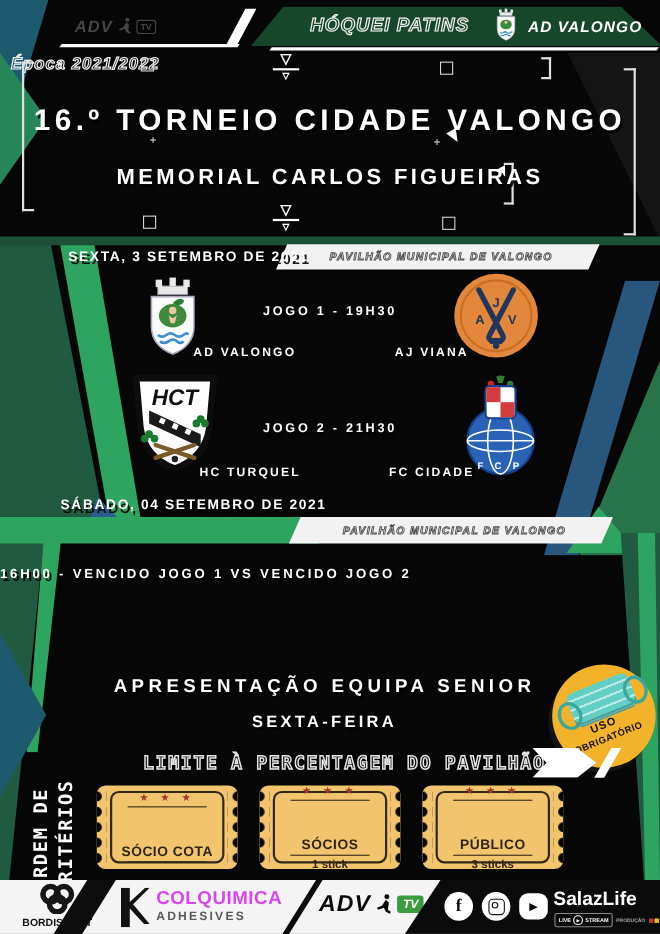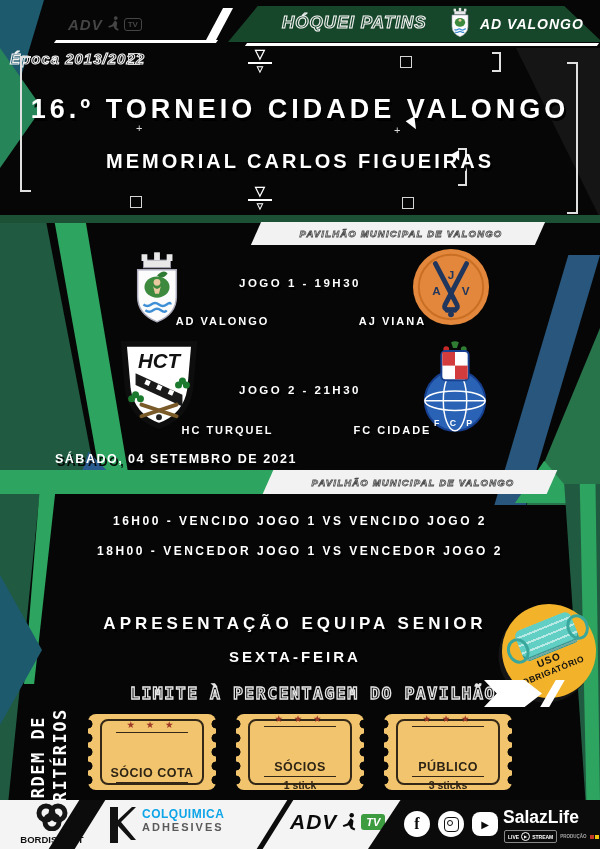--- a/index.html
+++ b/index.html
@@ -85,21 +85,21 @@
   <div class="abs" style="left:68px;top:15px;display:flex;align-items:center;gap:3px;">
     <span style="font-style:italic;font-weight:900;color:#454545;font-size:15px;letter-spacing:1px;">ADV</span>
     <svg width="15" height="18" viewBox="0 0 20 22" fill="#454545">
       <circle cx="13" cy="3" r="2.5"></circle>
         <path d="M12 6 L8 12 L3 14 L4 16 L10 14 L12 18 L16 20 L17 18 L14 16 L15 9 Z"></path>
     </svg>
     <span style="border:1.5px solid #454545;border-radius:3px;color:#454545;font-weight:900;font-size:8px;padding:1px 3px;">TV</span>
   </div>
   <div class="abs" style="left:55px;top:40px;width:162px;height:3px;background:#fff;transform:skewX(-35deg);"></div>
 
-  <div class="abs hollow" style="left:10px;top:50px;font-size:15px;letter-spacing:1px;">Época 2013/2022</div>
+  <div class="abs hollow" style="left:10px;top:50px;font-size:15px;letter-spacing:1px;">Época 2021/2022</div>
 
   <div class="abs sq" style="left:128px;top:53px;"></div>
   <div class="abs sq" style="left:400px;top:56px;"></div>
   <div class="abs sq" style="left:130px;top:196px;"></div>
   <div class="abs sq" style="left:402px;top:197px;"></div>
   <div class="abs darr" style="left:248px;top:46px;">
     <span class="t1">▼</span>
       <span class="bar"></span>
       <span class="t2">▼</span>
   </div>
@@ -115,20 +115,21 @@
   <div class="abs" style="left:20px;top:56px;width:9px;height:132px;border-left:2px solid #e0e0e0;border-top:2px solid #e0e0e0;border-bottom:2px solid #e0e0e0;"></div>
   <div class="abs" style="left:567px;top:62px;width:9px;height:148px;border-right:2px solid #e0e0e0;border-top:2px solid #e0e0e0;border-bottom:2px solid #e0e0e0;"></div>
   <div class="abs" style="left:492px;top:52px;width:7px;height:16px;border-right:2px solid #e0e0e0;border-top:2px solid #e0e0e0;border-bottom:2px solid #e0e0e0;"></div>
   <div class="abs" style="left:458px;top:148px;width:7px;height:34px;border-right:2px solid #e0e0e0;border-top:2px solid #e0e0e0;border-bottom:2px solid #e0e0e0;"></div>
 
   <div class="abs race" style="left:0;top:94px;width:600px;text-align:center;font-size:27px;letter-spacing:4px;">16.º TORNEIO CIDADE VALONGO</div>
   <div class="abs race" style="left:0;top:150px;width:600px;text-align:center;font-size:20px;letter-spacing:3px;">MEMORIAL CARLOS FIGUEIRAS</div>
 
   <div class="abs" style="left:0;top:215px;width:600px;height:8px;background:#1d5136;"></div>
   <div class="abs" style="left:256px;top:222px;width:284px;height:23px;background:#f2f2f2;transform:skewX(-24deg);"></div>
+  <div class="abs race" style="left:62px;top:226px;font-size:12.5px;letter-spacing:1.5px;">SEXTA, 3 SETEMBRO DE 2021</div>
   <div class="abs venue" style="left:266px;top:228px;width:270px;text-align:center;font-size:9.5px;">PAVILHÃO MUNICIPAL DE VALONGO</div>
 
   <svg class="abs" style="left:128px;top:250px;" width="58" height="80" viewBox="0 0 60 82">
     <rect x="16" y="10" width="28" height="8" fill="#e8e8e8" stroke="#99a" stroke-width="1"></rect>
     <rect x="14" y="4" width="6" height="7" fill="#e8e8e8"></rect>
       <rect x="27" y="2" width="6" height="8" fill="#e8e8e8"></rect>
       <rect x="40" y="4" width="6" height="7" fill="#e8e8e8"></rect>
     <path d="M10 20 H50 V48 Q50 66 30 74 Q10 66 10 48 Z" fill="#fcfcfc" stroke="#aab" stroke-width="1.5"></path>
     <ellipse cx="30" cy="38" rx="13" ry="11" fill="#3d8a3f"></ellipse>
     <path d="M30 26 q7 -7 11 -2 q-5 7 -11 2" fill="#2f7a34"></path>
@@ -189,22 +190,21 @@
     <rect x="25" y="12" width="13" height="14" fill="#d23c3c"></rect>
     <rect x="38" y="26" width="13" height="14" fill="#d23c3c"></rect>
     <text x="38" y="88" fill="#fff" font-size="9" font-weight="bold" text-anchor="middle" letter-spacing="4">F C P</text>
   </svg>
 
   <div class="abs" style="left:-20px;top:470px;width:315px;height:24px;background:#2da45f;transform:skewX(-24deg);"></div>
   <div class="abs" style="left:268px;top:470px;width:284px;height:24px;background:#f2f2f2;transform:skewX(-24deg);"></div>
   <div class="abs race" style="left:55px;top:452px;font-size:12.5px;letter-spacing:1.5px;">SÁBADO, 04 SETEMBRO DE 2021</div>
   <div class="abs venue" style="left:278px;top:477px;width:270px;text-align:center;font-size:9.5px;">PAVILHÃO MUNICIPAL DE VALONGO</div>
 
-  <div class="abs race" style="left:0;top:514px;width:600px;text-align:center;font-size:12px;letter-spacing:2.5px;">16H00 - VENCIDO JOGO 1 VS VENCIDO JOGO 2</div>
-  <div class="abs race" style="left:0;top:544px;width:600px;text-align:center;font-size:12px;letter-spacing:2.5px;">18H00 - VENCEDOR JOGO 1 VS VENCEDOR JOGO 2</div>
+  <div class="abs race" style="left:0;top:514px;width:600px;text-align:left;font-size:12px;letter-spacing:2.5px;">16H00 - VENCIDO JOGO 1 VS VENCIDO JOGO 2</div>
 
   <div class="abs race" style="left:0;top:614px;width:590px;text-align:center;font-size:17px;letter-spacing:4px;">APRESENTAÇÃO EQUIPA SENIOR</div>
   <div class="abs race" style="left:0;top:648px;width:590px;text-align:center;font-size:15px;letter-spacing:3px;">SEXTA-FEIRA</div>
 
   <div class="abs" style="left:502px;top:604px;width:94px;height:94px;border-radius:50%;background:#f2b32a;transform:rotate(-8deg);box-shadow:-4px 4px 0 rgba(25,25,25,.85);">
     <div class="mask"></div>
     <div style="position:absolute;left:5px;top:50px;width:84px;text-align:center;transform:rotate(-14deg);color:#111;font-weight:800;line-height:1.2;">
       <div style="font-size:10px;letter-spacing:1px;">USO</div>
       <div style="font-size:8.5px;letter-spacing:.5px;">OBRIGATÓRIO</div>
     </div>
@@ -258,21 +258,21 @@
         <circle cx="26" cy="10" r="7"></circle>
         <circle cx="20" cy="19" r="7"></circle>
     </g>
   </svg>
   <div class="abs" style="left:12px;top:834px;width:80px;text-align:center;font-size:9.5px;font-weight:800;color:#111;">BORDISPORT</div>
   <div class="abs" style="left:64px;top:800px;width:26px;height:49px;background:#0c0c0c;transform:skewX(-32deg);"></div>
   <svg class="abs" style="left:108px;top:807px;" width="28" height="36" viewBox="0 0 28 36">
     <path d="M2 0 h8 v13 L24 0 h4 L13 15 28 33 h-5 L10 19 v17 H2 Z" fill="#121212"></path>
   </svg>
   <div class="abs" style="left:142px;top:808px;line-height:1.1;">
-    <div style="font-size:12px;font-weight:800;color:#0ea5e9;letter-spacing:.5px;">COLQUIMICA</div>
+    <div style="font-size:17px;font-weight:800;color:#d946ef;letter-spacing:.5px;">COLQUIMICA</div>
     <div style="font-size:11px;color:#5a5a5a;letter-spacing:2px;font-weight:bold;">ADHESIVES</div>
   </div>
   <div class="abs" style="left:272px;top:800px;width:6px;height:49px;background:#0c0c0c;transform:skewX(-32deg);"></div>
   <div class="abs" style="left:290px;top:810px;display:flex;align-items:center;gap:3px;">
     <span style="font-style:italic;font-weight:900;color:#0a0a0a;font-size:21px;letter-spacing:1px;">ADV</span>
     <svg width="18" height="21" viewBox="0 0 20 22" fill="#0a0a0a">
       <circle cx="13" cy="3" r="2.5"></circle>
         <path d="M12 6 L8 12 L3 14 L4 16 L10 14 L12 18 L16 20 L17 18 L14 16 L15 9 Z"></path>
     </svg>
     <span style="background:#3d9b40;border-radius:3px;color:#fff;font-weight:900;font-style:italic;font-size:11px;padding:2px 5px;">TV</span>

